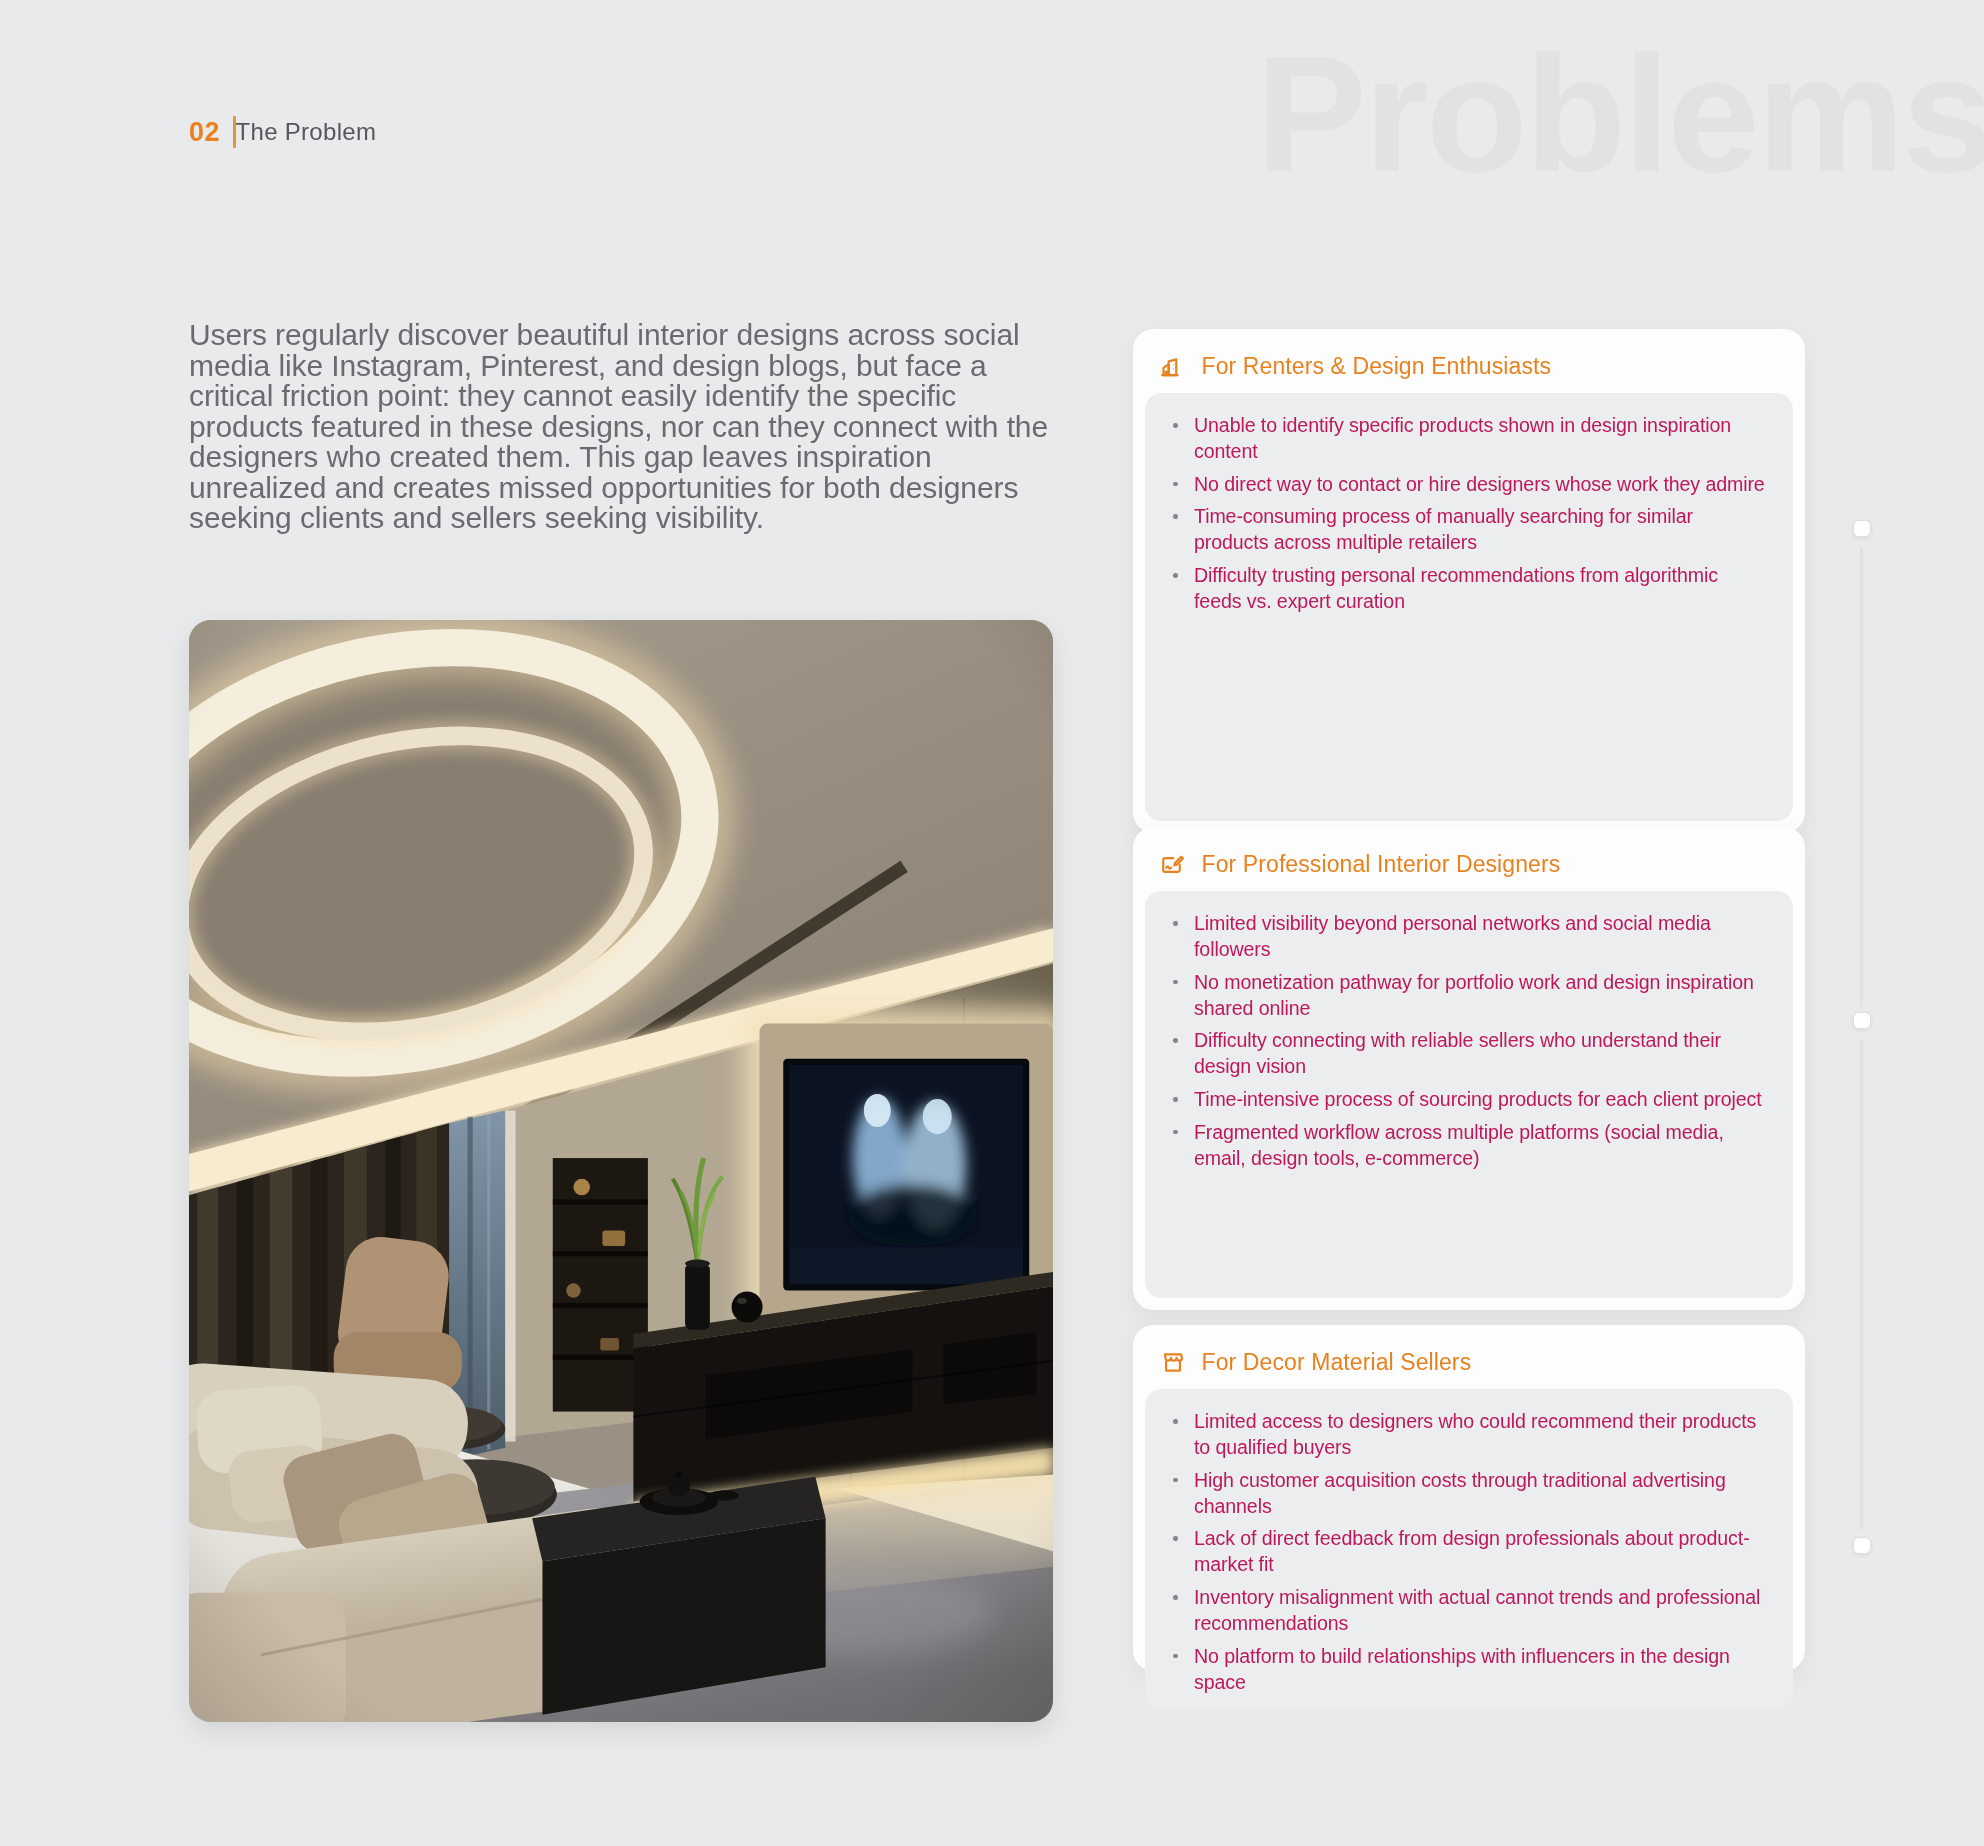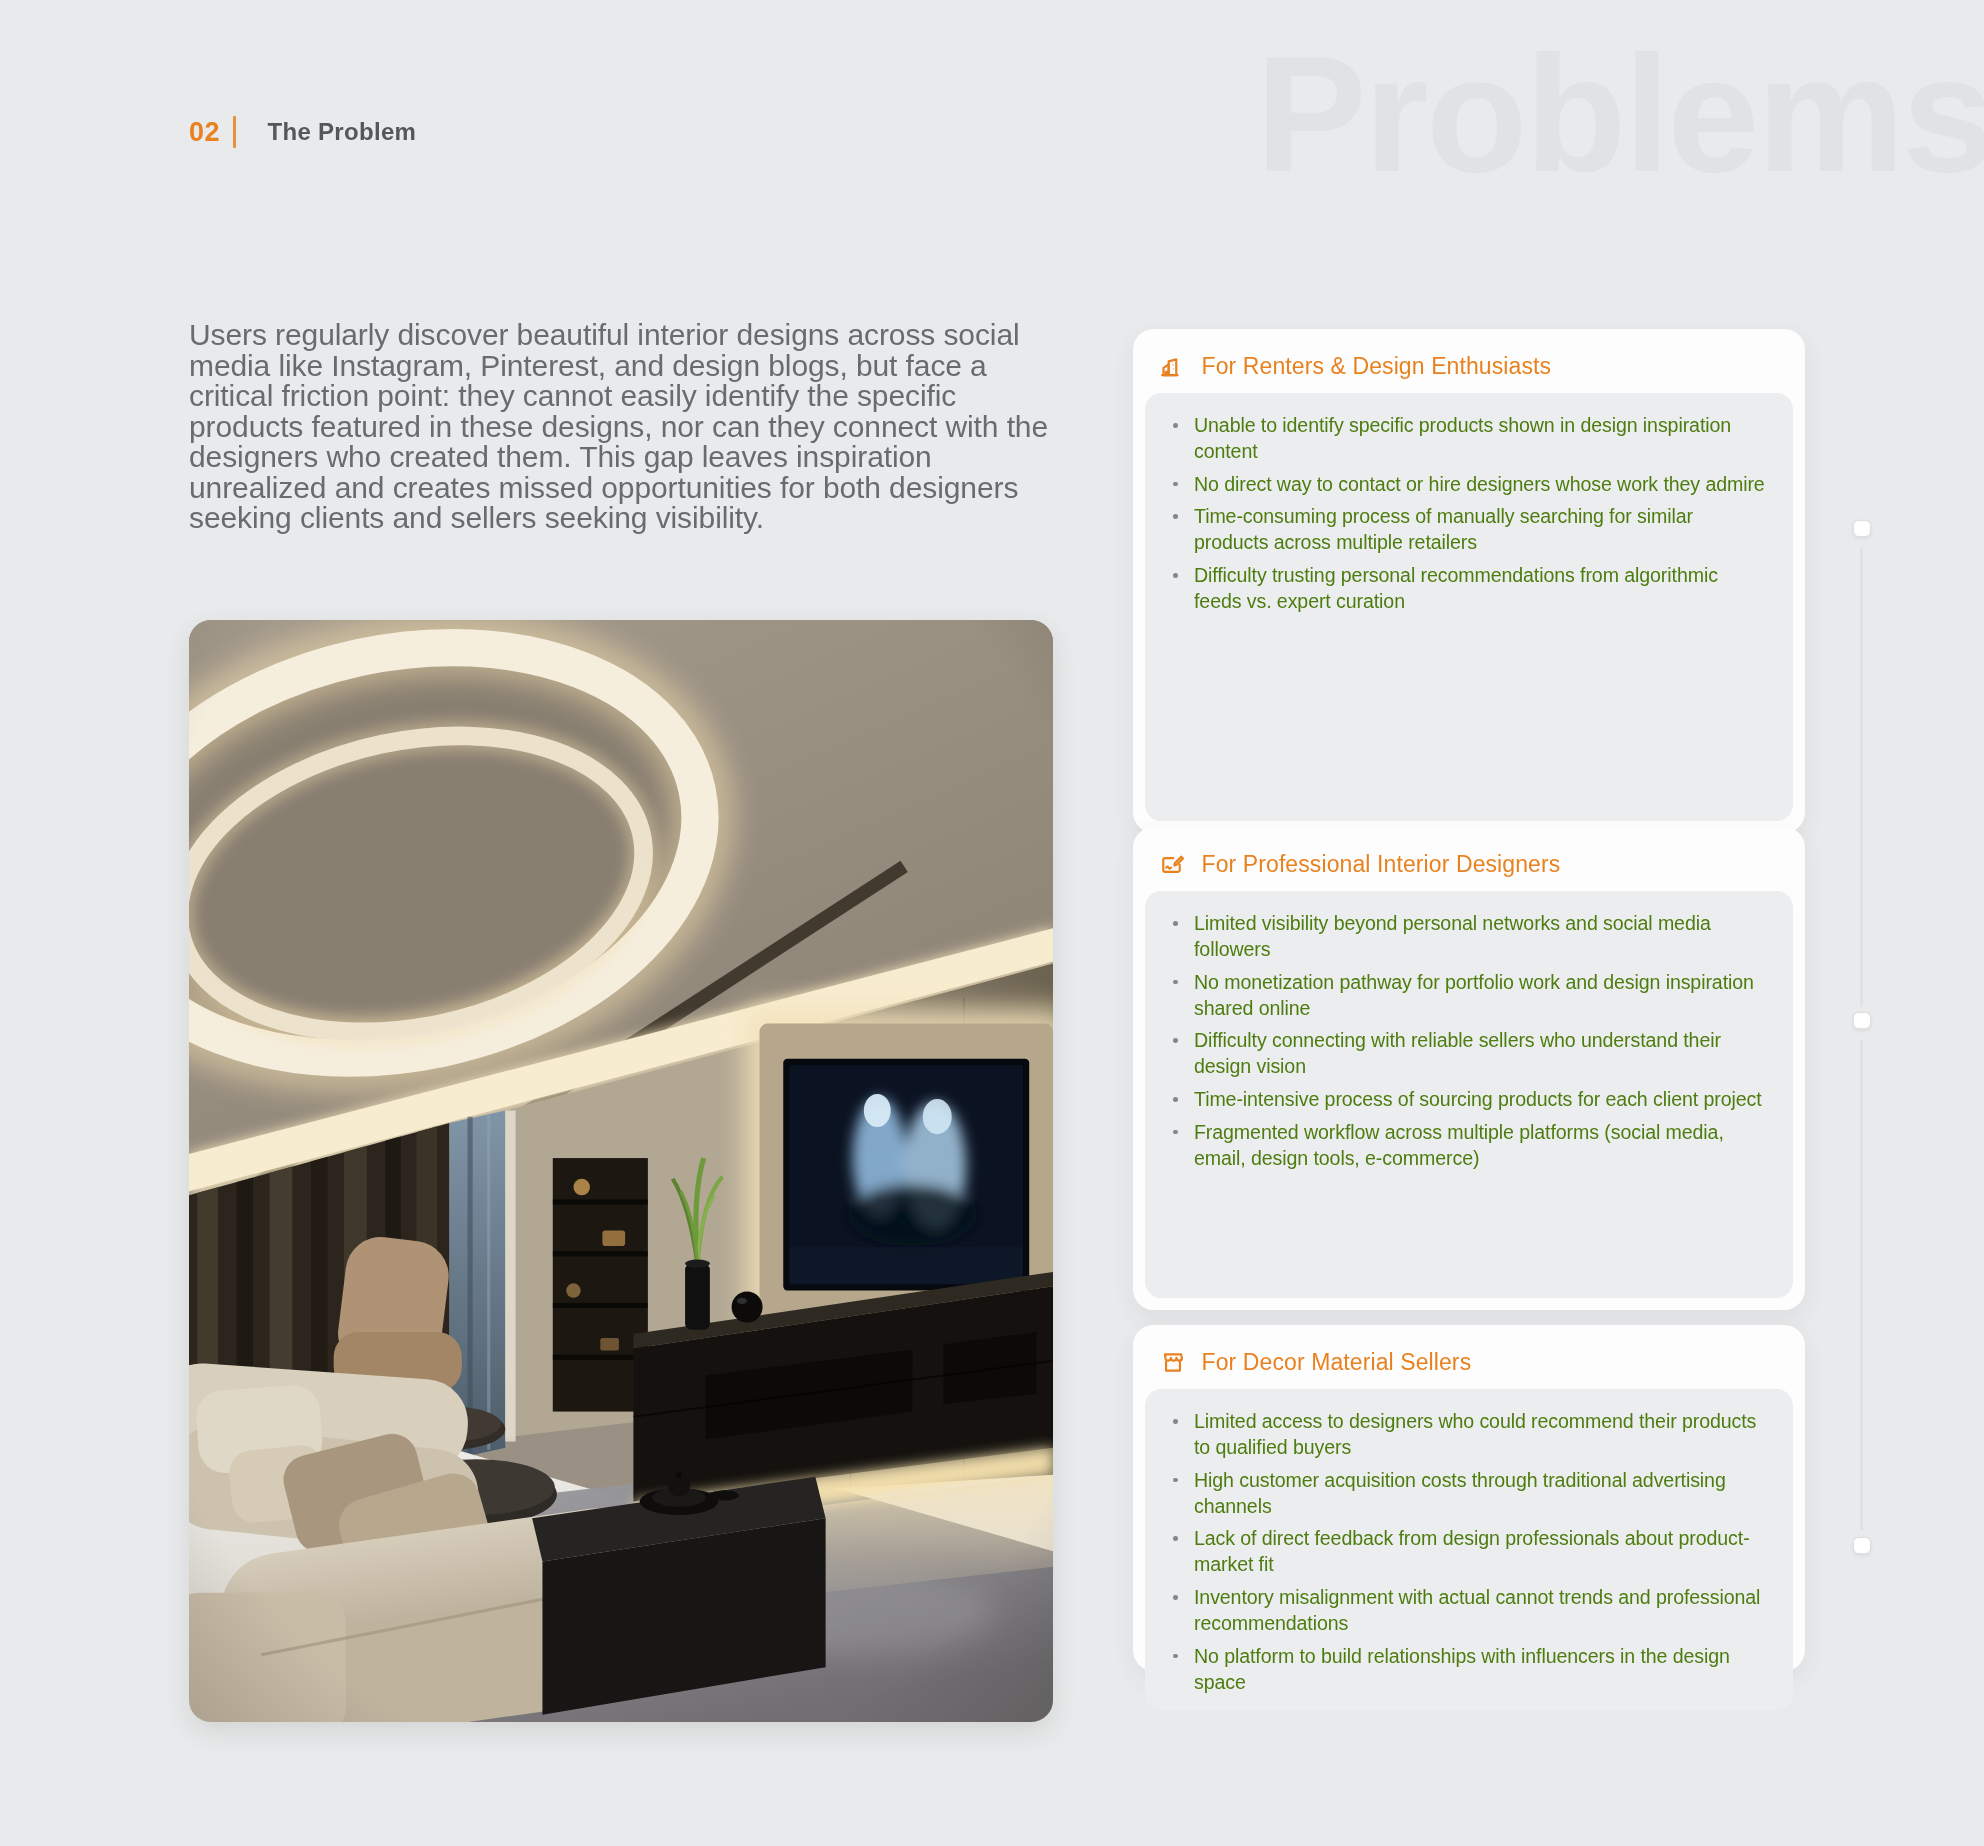--- a/index.html
+++ b/index.html
@@ -15,21 +15,21 @@
   }
   .watermark{
     position:absolute; left:1256px; top:18.6px;
     font-size:166px; font-weight:700; letter-spacing:-2.6px;
     color:var(--watermark); white-space:nowrap; user-select:none;
   }
   
   .sec-header{position:absolute; left:189px; top:116px; display:flex; align-items:center;justify-content:center;}
   .sec-num{font-size:27px; font-weight:700; color:var(--accent); letter-spacing:0.5px;}
   .sec-bar{width:2.1px; height:32px; background:var(--accent); opacity:.85; margin-left:13.4px; border-radius:1px;}
-  .sec-title{font-size:24px; font-weight:700; color:var(--heading); margin-left:32px; letter-spacing:0.3px;}
+  .sec-title{font-size:24px; font-weight:400; color:var(--heading); letter-spacing:0.3px;}
   
   .intro{
     position:absolute; left:189px; top:320px; width:861px;
     font-size:30px; line-height:30.5px; color:var(--body-text); letter-spacing:-0.1px;
   }
   
   .photo{
     position:absolute; left:189px; top:620px; width:864px; height:1102px;
     border-radius:22px; overflow:hidden; background:#9a9184;
     box-shadow:0 9.3px 26px rgba(60,58,52,.12);
@@ -48,21 +48,21 @@
   .card-head{display:flex; align-items:center; gap:15.5px; padding:24px 27px 12.4px 27px;}
   .card-head svg{width:26px; height:26px; flex:0 0 auto;}
   .card-title{font-size:23px; font-weight:400; color:var(--accent); letter-spacing:0.1px;}
   .card-body{
     flex:1; margin:1px 12.4px 12.4px 12.4px; background:var(--panel);
     border-radius:16.5px; padding:18.6px 23px 15.5px 19.6px;
   }
   .card-body ul{list-style:none; display:flex; flex-direction:column; gap:6.7px;}
   .card-body li{
     position:relative; padding-left:29px;
-    font-size:19.6px; line-height:26px; color:#4d7c0f; letter-spacing:-0.1px;
+    font-size:19.6px; line-height:26px; color:#be185d; letter-spacing:-0.1px;
   }
   .card-body li::before{
     content:""; position:absolute; left:8.3px; top:11px;
     width:4.7px; height:4.7px; border-radius:50%; background:var(--bullet-dot);
   }
   
   .tl-seg{position:absolute; left:1860px; width:2.6px; background:#e0e1e2; border-radius:1.6px;}
   .tl-seg-1{top:547px; height:460px;}
   .tl-seg-2{top:1040px; height:490px;}
   .tl-marker{

